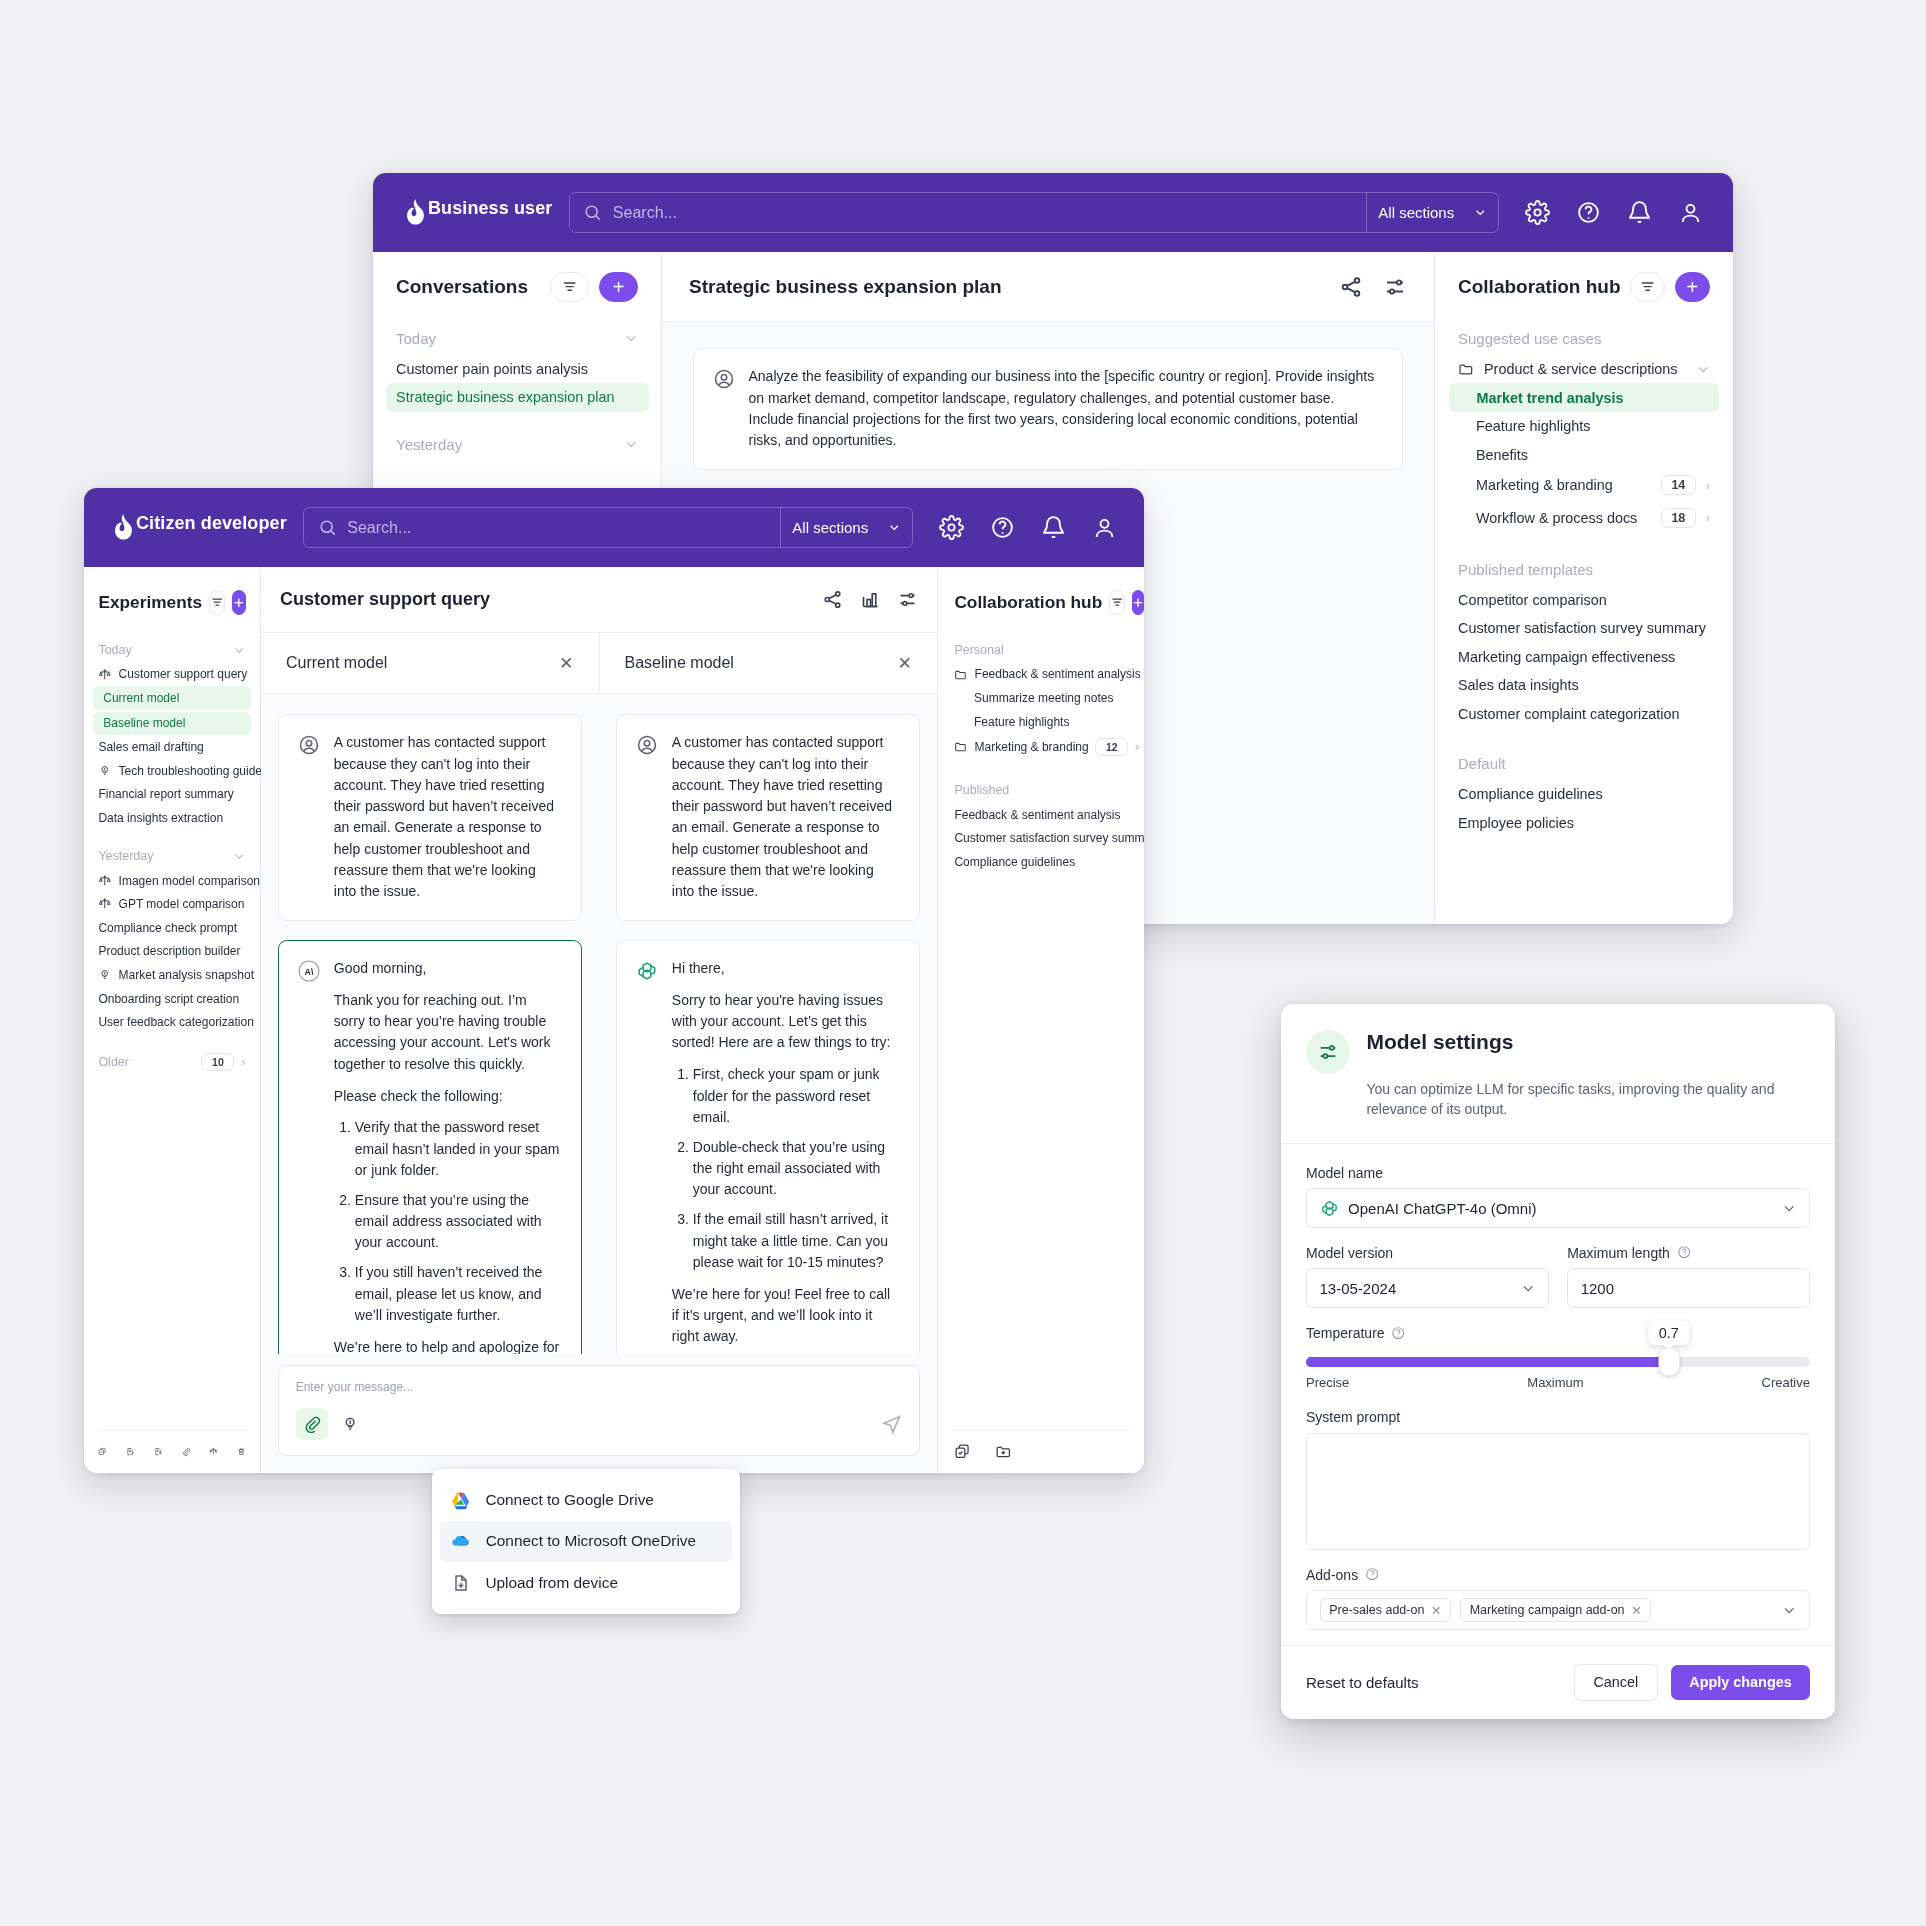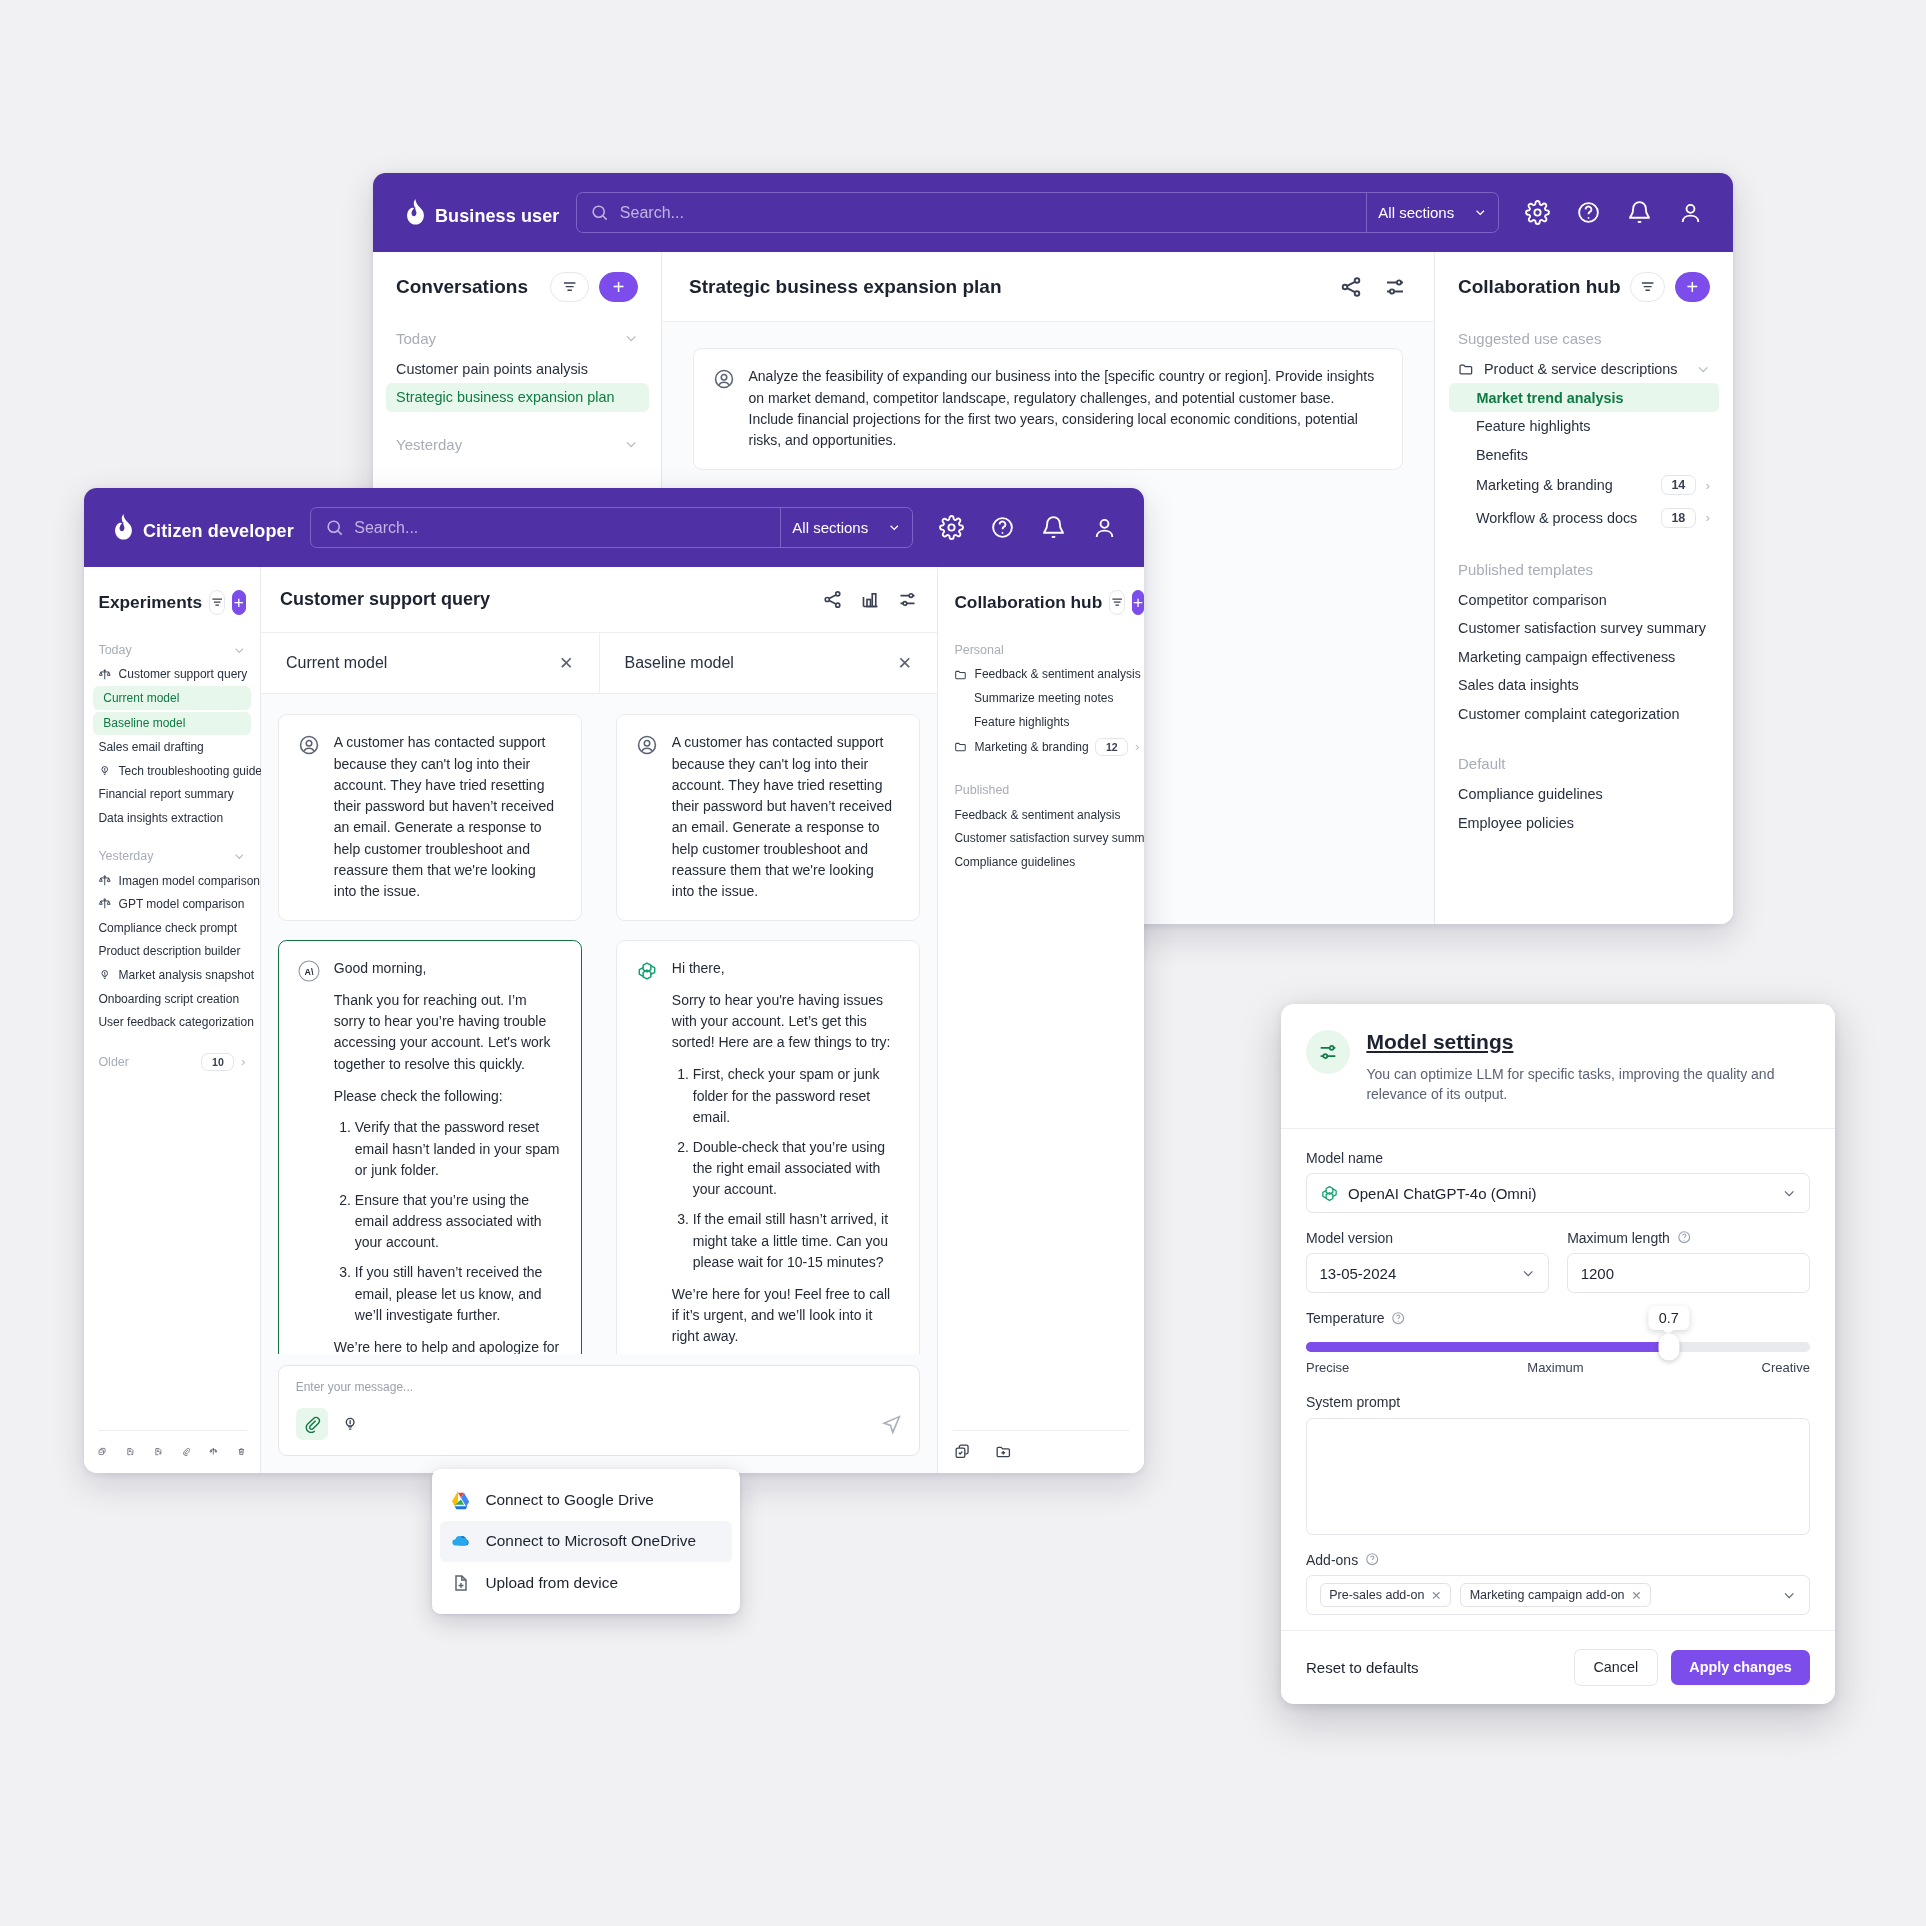--- a/index.html
+++ b/index.html
@@ -20,21 +20,21 @@
     overflow: hidden;
   }
   .topbar {
     height: 79px;
     background: #4f31a5;
     display: flex;
     align-items: center;
     padding: 0 30px;
     gap: 16.4px;
   }
-  .brand { display: flex; align-items: flex-end; gap: 7px; }
+  .brand { display: flex; align-items: flex-start; gap: 0; }
   .brand-name { color: #fff; font-size: 18px; font-weight: 700; letter-spacing: 0.1px; white-space: nowrap; }
   .flame { width: 25px; height: 29px; flex: none; }
   .searchwrap {
     flex: 1;
     height: 41px;
     border: 1px solid #7e63c6;
     border-radius: 6.7px;
     display: flex;
     align-items: stretch;
   }
@@ -155,21 +155,21 @@
     width: 554px;
     background: #fff; border-radius: 12.5px;
     box-shadow: 0 14.4px 43px rgba(25,22,50,.22), 0 2.9px 8.7px rgba(25,22,50,.1);
     overflow: hidden;
   }
   .modal-head { display: flex; gap: 16.4px; padding: 26px 25px 23px; border-bottom: 0.5px solid #eceef2; }
   .modal-ic {
     width: 44px; height: 44px; border-radius: 50%; background: #e7f7ec; flex: none;
     display: flex; align-items: center; justify-content: center;
   }
-  .modal-h1 { font-size: 21px; font-weight: 700; color: #1c2230; margin-bottom: 10px; text-decoration: underline; }
+  .modal-h1 { font-size: 21px; font-weight: 700; color: #1c2230; margin-bottom: 25px; }
   .modal-sub { font-size: 14px; line-height: 1.45; color: #5a6274; }
   .modal-body { padding: 21px 25px 14.4px; }
   .fl { font-size: 14px; color: #2a3140; margin-bottom: 7.7px; display: flex; align-items: center; gap: 6.7px; }
   .field {
     border: 1px solid #e3e5ea; border-radius: 6.7px; height: 40px;
     display: flex; align-items: center; padding: 0 12.5px; gap: 9.6px;
     font-size: 15px; color: #1c2230; background: #fff; margin-bottom: 16.4px;
   }
   .field .v { flex: 1; }
   .two { display: flex; gap: 18.3px; }

